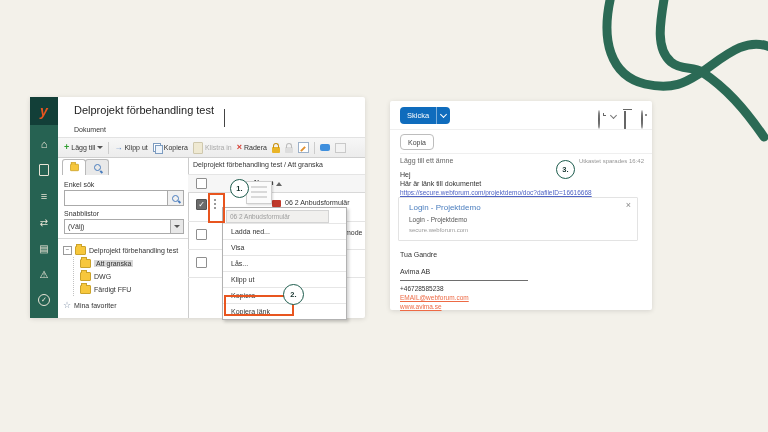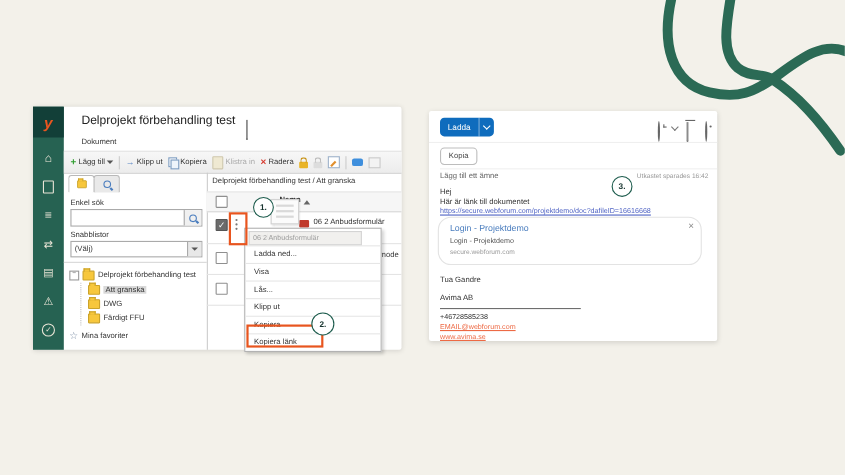--- a/index.html
+++ b/index.html
@@ -79,21 +79,21 @@
   .ic-trash{width:7px;height:8px;border:1px solid #666;border-top:none;border-radius:0 0 1px 1px;position:relative}
   .ic-trash::before{content:"";position:absolute;top:-2px;left:-2px;width:9px;height:1px;background:#666}
   .ic-opt{width:9px;height:9px;border:1px solid #666;border-radius:50%;position:relative}
   .ic-opt::after{content:"";position:absolute;left:3px;top:3px;width:2px;height:2px;background:#666;border-radius:50%}
   .hr{left:0;right:0;height:0;border-bottom:1px solid #efefef}
   .chip{left:10px;top:33px;height:14px;border:1px solid #bdbdbd;border-radius:4px;display:flex;align-items:center;padding:0 7px;font-size:7px;color:#444}
   .subj{left:10px;top:56px;font-size:7px;color:#666}
   .autosave{right:8px;top:57px;font-size:6px;color:#979797}
   .bodytxt{font-size:7px;color:#333}
   .linkline{left:10px;top:88px;font-size:6.5px;color:#4f63c4;text-decoration:underline;white-space:nowrap}
-  .card{left:8px;top:96px;width:238px;height:42px;border:1px solid #e3e3e3;border-radius:12px}
+  .card{left:8px;top:96px;width:238px;height:42px;border:1px solid #e3e3e3;border-radius:1px}
   .card-title{left:10px;top:5px;font-size:8px;color:#4a7dbe}
   .card-sub{left:10px;top:18px;font-size:6.5px;color:#555}
   .card-dom{left:10px;top:29px;font-size:6px;color:#9a9a9a}
   .card-x{right:6px;top:2px;font-size:9px;color:#888}
   .sig{font-size:7px;color:#333}
   .sig-hr{left:10px;top:179px;width:128px;border-top:1px solid #6e6e6e;height:0}
   .olink{font-size:6.5px;color:#ed6a45;text-decoration:underline}
   
   #decor{position:absolute;left:0;top:0;pointer-events:none}
 </style>
@@ -252,21 +252,21 @@
   <div class="abs ghost">06 2 Anbudsformulär</div>
 
   <div class="abs obox" style="left:178px;top:96px;width:13px;height:26px;z-index:25"></div>
   <div class="abs obox" style="left:194px;top:198px;width:66px;height:17px;z-index:25"></div>
   <div class="abs ann" style="left:200px;top:82px;width:17px;height:17px">1.</div>
   <div class="abs ann" style="left:253px;top:187px;width:19px;height:19px">2.</div>
 </div>
 
 <div id="win-right" class="win">
   <div class="abs send">
-    <span class="m">Ladda</span>
+    <span class="m">Skicka</span>
     <span class="c">
         <span class="chev-w"></span>
       </span>
   </div>
   <span class="abs ic-clock" style="left:208px;top:10px"></span>
   <span class="abs chev-g" style="left:221px;top:12px"></span>
   <span class="abs ic-trash" style="left:232px;top:10px"></span>
   <span class="abs ic-opt" style="left:247px;top:10px"></span>
   <div class="abs hr" style="top:28px"></div>
   <div class="abs chip">Kopia</div>

